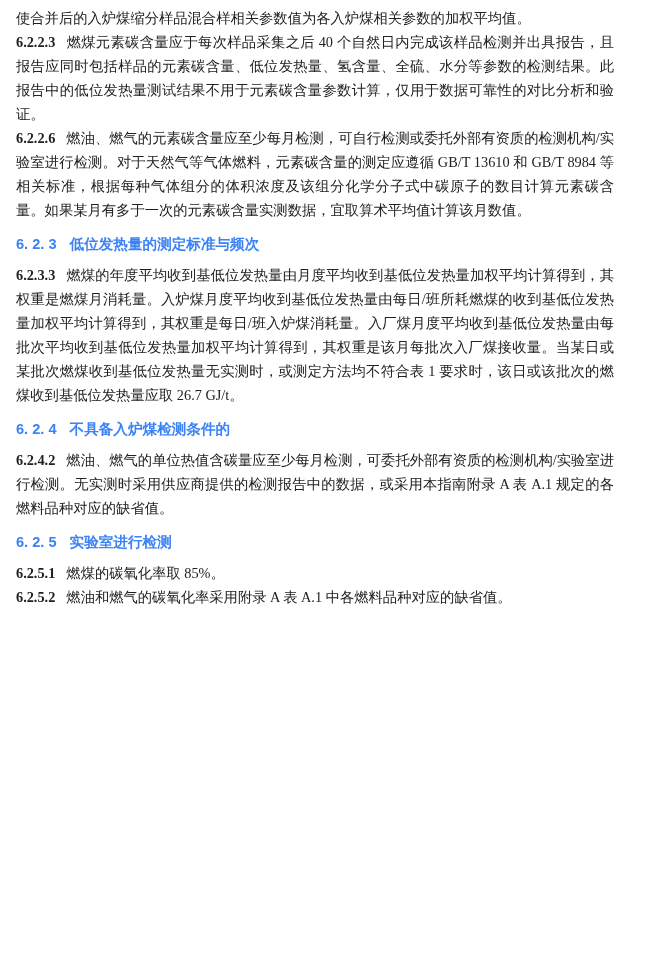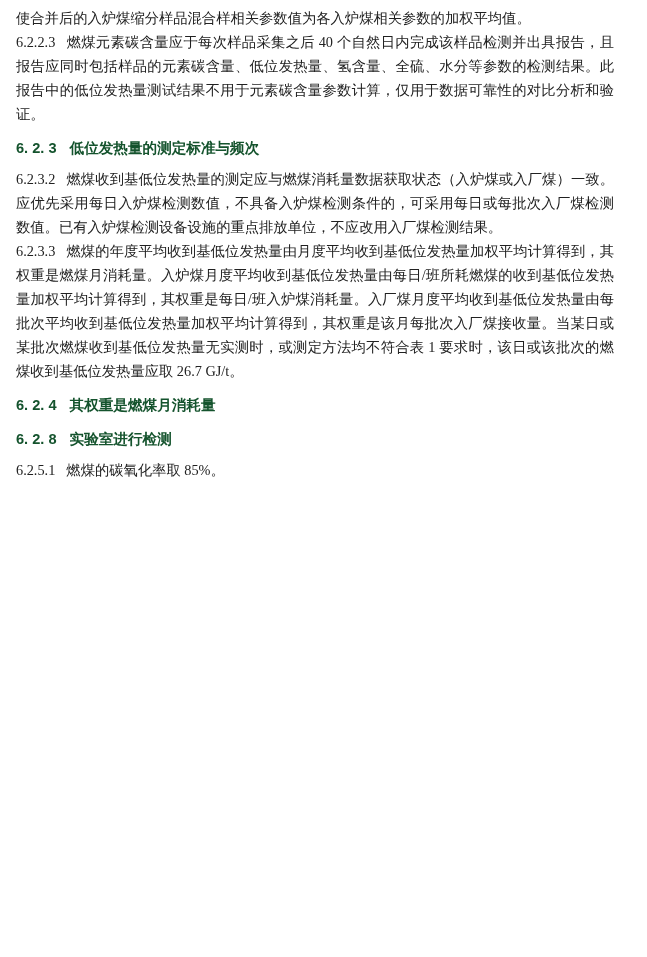--- a/index.html
+++ b/index.html
@@ -22,56 +22,59 @@
     line-height: 24px;
     color: #212121;
     text-align: justify;
   }
   p.body-para {
     margin: 0;
   }
   .clause-number {
     margin-right: 11px;
     white-space: nowrap;
+    font-weight: bold;
   }
   h3.section-heading {
     margin: 10px 0 7px 0;
     font-family: "Liberation Sans", "DejaVu Sans", sans-serif;
     font-size: 14.6px;
     font-weight: bold;
     line-height: 24px;
-    color: #14532d;
+    color: #3b82f6;
     text-align: left;
   }
   h3.section-heading .clause-number {
     margin-right: 13px;
   }
 </style>
 </head>
 <body>
 
 <div class="page">
 
   <p class="body-para"><span>使合并后的入炉煤缩分样品混合样相关参数值为各入炉煤相关参数的加权平均值。</span></p>
 
   <p class="body-para"><span class="clause-number">6.2.2.3</span><span>燃煤元素碳含量应于每次样品采集之后 40 个自然日内完成该样品检测并出具报告，且报告应同时包括样品的元素碳含量、低位发热量、氢含量、全硫、水分等参数的检测结果。此报告中的低位发热量测试结果不用于元素碳含量参数计算，仅用于数据可靠性的对比分析和验证。</span></p>
 
 
 
+  <p class="body-para"><span class="clause-number">6.2.2.6</span><span>燃油、燃气的元素碳含量应至少每月检测，可自行检测或委托外部有资质的检测机构/实验室进行检测。对于天然气等气体燃料，元素碳含量的测定应遵循 GB/T 13610 和 GB/T 8984 等相关标准，根据每种气体组分的体积浓度及该组分化学分子式中碳原子的数目计算元素碳含量。如果某月有多于一次的元素碳含量实测数据，宜取算术平均值计算该月数值。</span></p>
 
   <h3 class="section-heading"><span class="clause-number">6. 2. 3</span><span>低位发热量的测定标准与频次</span></h3>
 
 
-  <p class="body-para"><span class="clause-number">6.2.3.2</span><span>燃煤收到基低位发热量的测定应与燃煤消耗量数据获取状态（入炉煤或入厂煤）一致。应优先采用每日入炉煤检测数值，不具备入炉煤检测条件的，可采用每日或每批次入厂煤检测数值。已有入炉煤检测设备设施的重点排放单位，不应改用入厂煤检测结果。</span></p>
 
   <p class="body-para"><span class="clause-number">6.2.3.3</span><span>燃煤的年度平均收到基低位发热量由月度平均收到基低位发热量加权平均计算得到，其权重是燃煤月消耗量。入炉煤月度平均收到基低位发热量由每日/班所耗燃煤的收到基低位发热量加权平均计算得到，其权重是每日/班入炉煤消耗量。入厂煤月度平均收到基低位发热量由每批次平均收到基低位发热量加权平均计算得到，其权重是该月每批次入厂煤接收量。当某日或某批次燃煤收到基低位发热量无实测时，或测定方法均不符合表 1 要求时，该日或该批次的燃煤收到基低位发热量应取 26.7 GJ/t。</span></p>
 
 
-  <h3 class="section-heading"><span class="clause-number">6. 2. 4</span><span>其权重是燃煤月消耗量</span></h3>
+  <h3 class="section-heading"><span class="clause-number">6. 2. 4</span><span>不具备入炉煤检测条件的</span></h3>
 
 
+  <p class="body-para"><span class="clause-number">6.2.4.2</span><span>燃油、燃气的单位热值含碳量应至少每月检测，可委托外部有资质的检测机构/实验室进行检测。无实测时采用供应商提供的检测报告中的数据，或采用本指南附录 A 表 A.1 规定的各燃料品种对应的缺省值。</span></p>
 
-  <h3 class="section-heading"><span class="clause-number">6. 2. 8</span><span>实验室进行检测</span></h3>
+  <h3 class="section-heading"><span class="clause-number">6. 2. 5</span><span>实验室进行检测</span></h3>
 
   <p class="body-para"><span class="clause-number">6.2.5.1</span><span>燃煤的碳氧化率取 85%。</span></p>
 
+  <p class="body-para"><span class="clause-number">6.2.5.2</span><span>燃油和燃气的碳氧化率采用附录 A 表 A.1 中各燃料品种对应的缺省值。</span></p>
 
 </div>
 
 </body></html>

